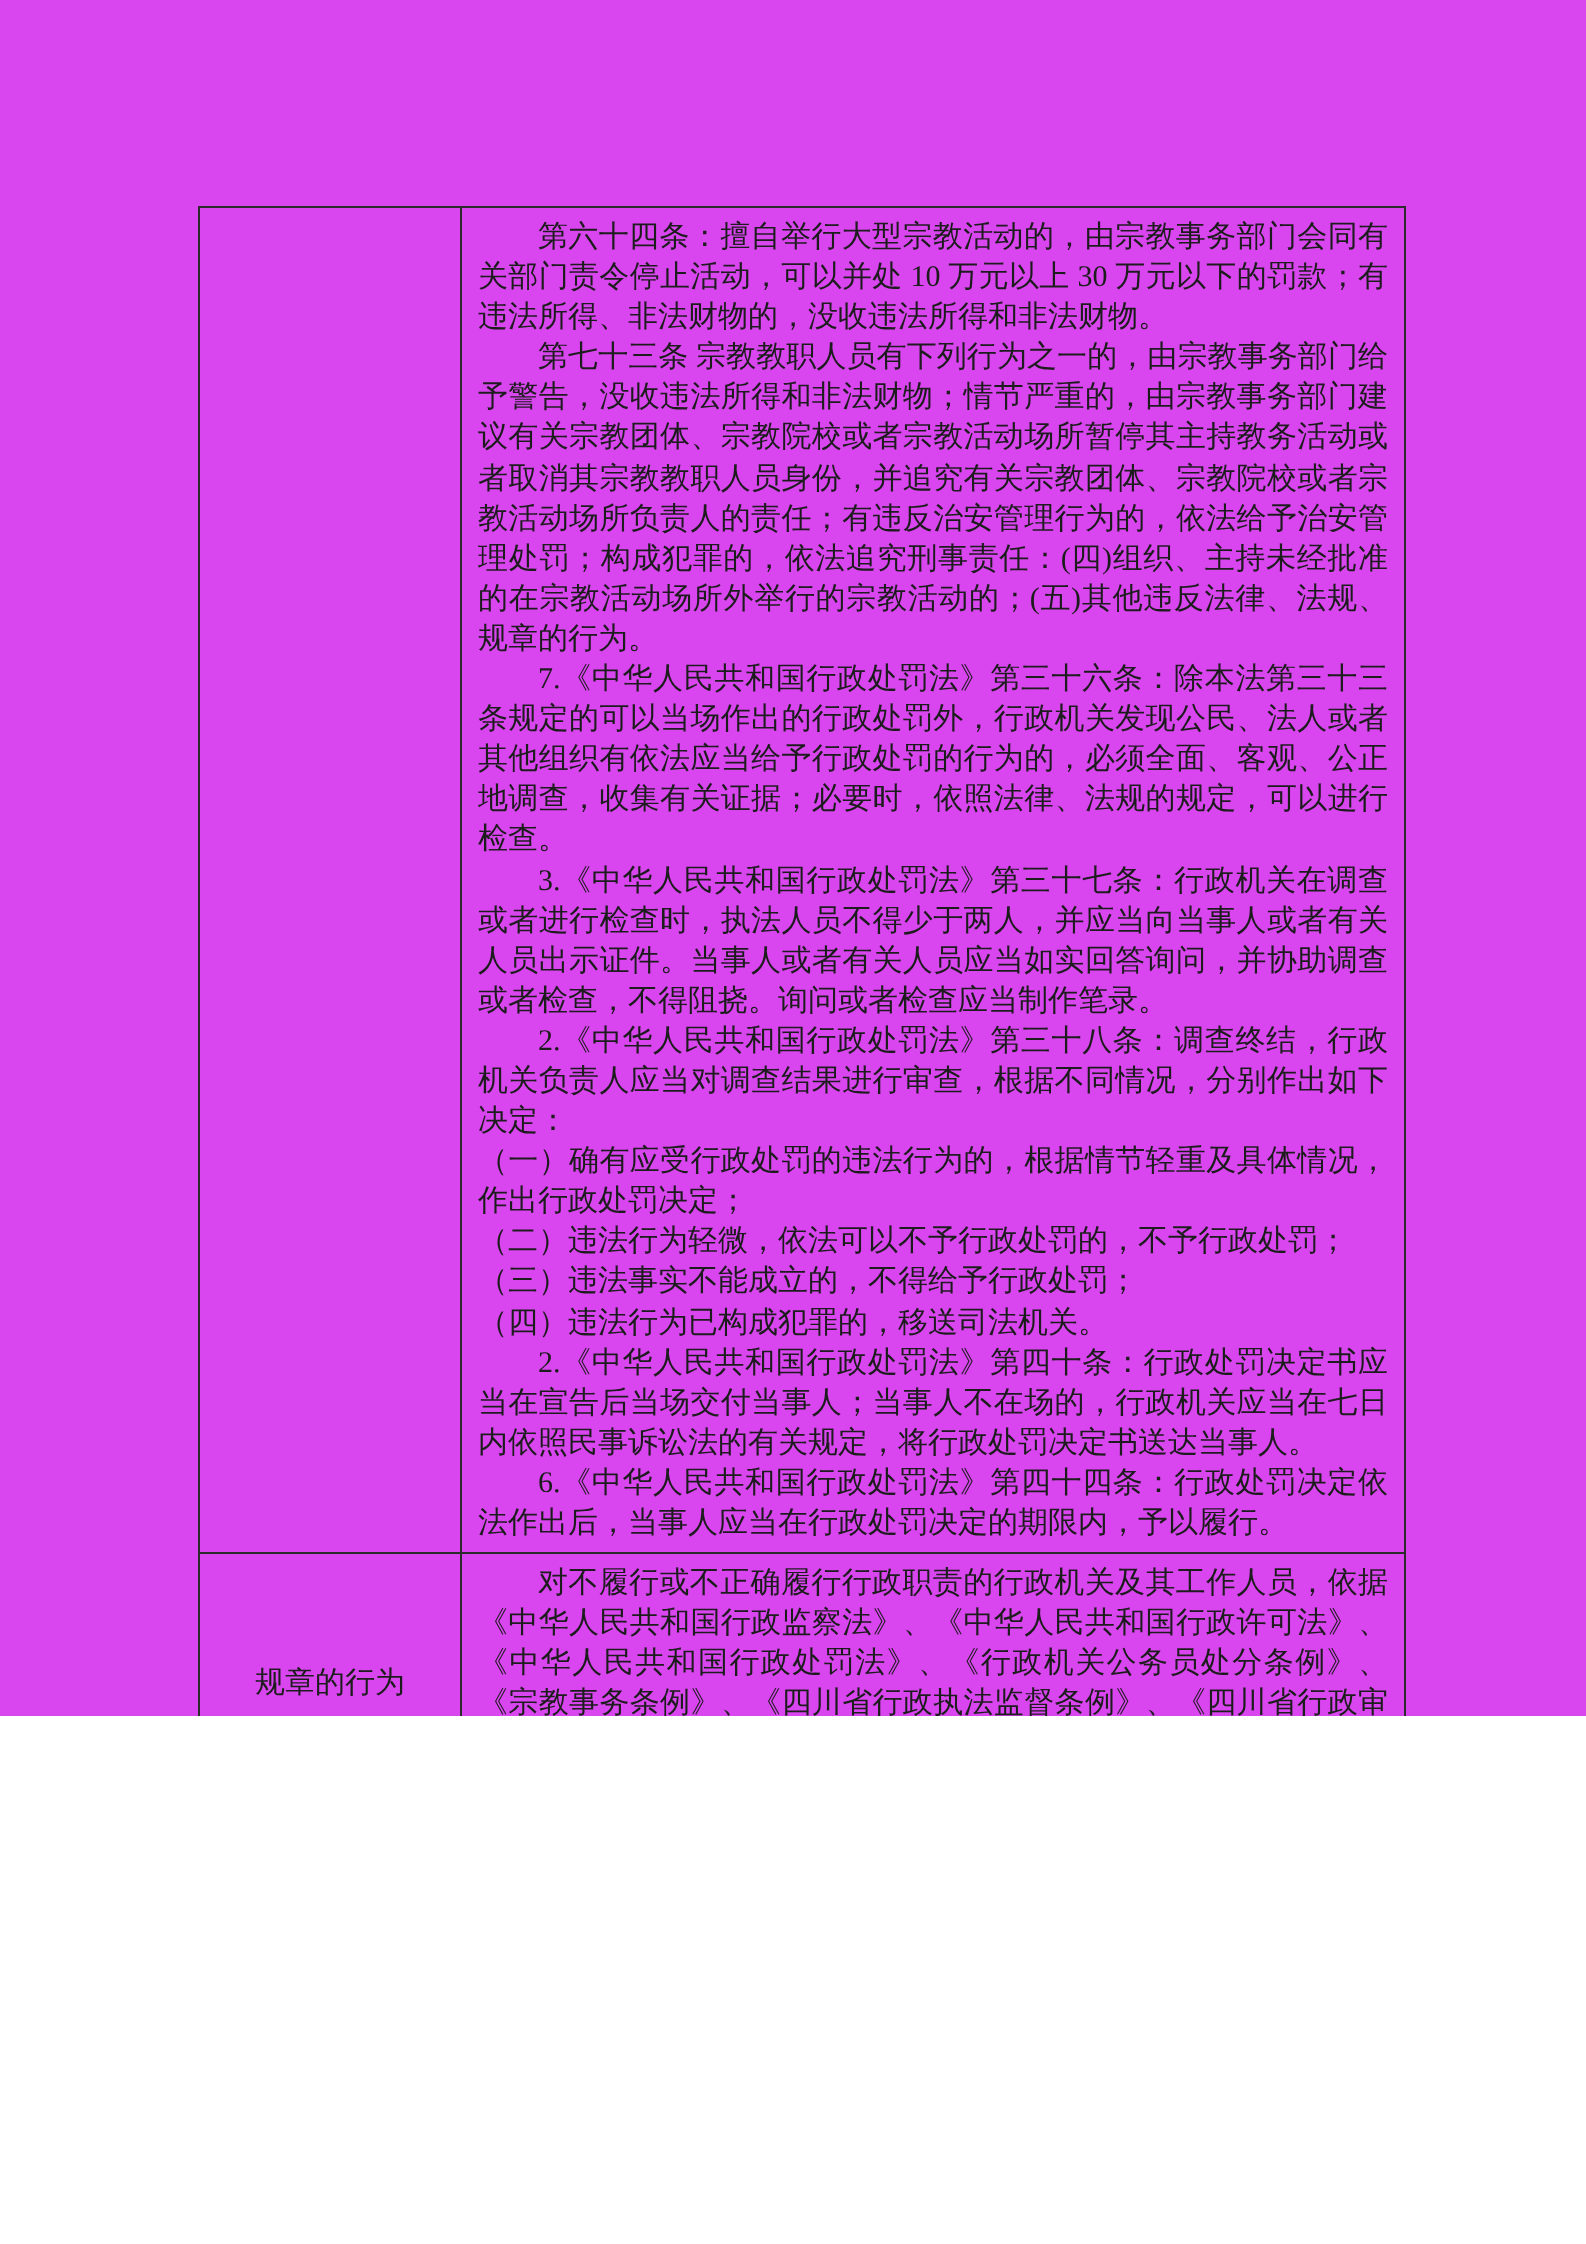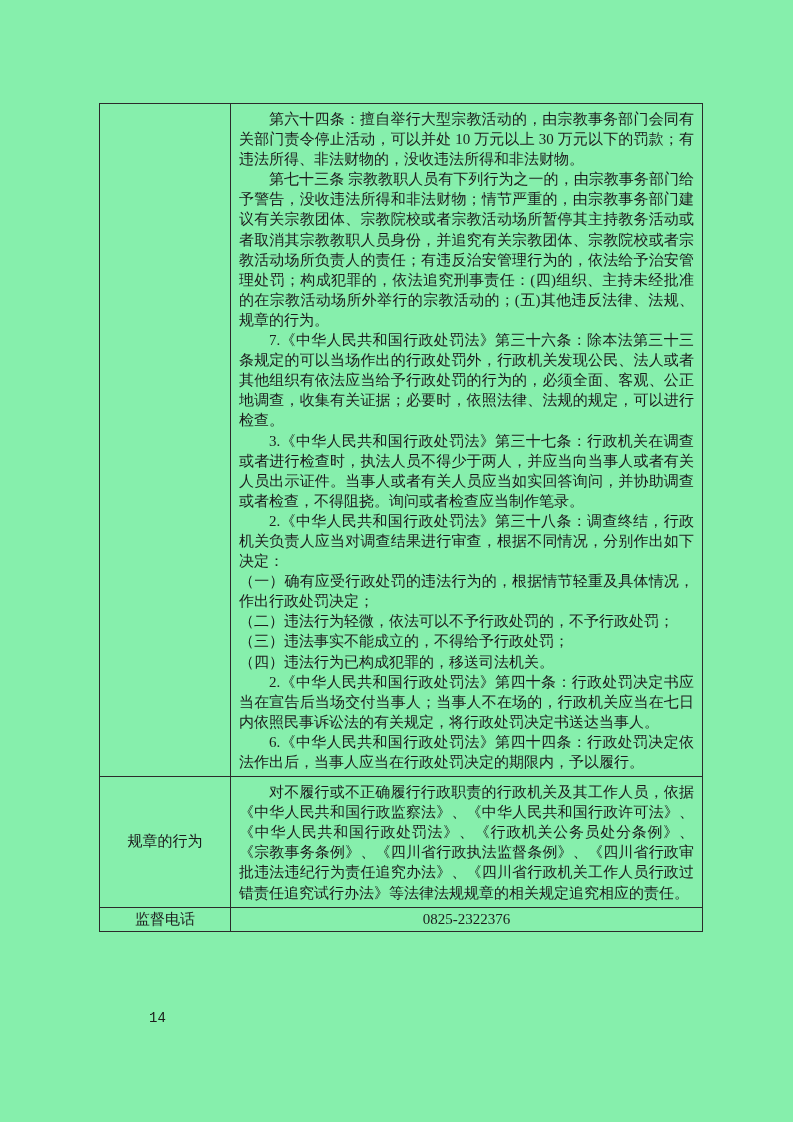--- a/index.html
+++ b/index.html
@@ -3,22 +3,22 @@
 <meta charset="utf-8">
 <style>
   html, body {
     margin: 0;
     padding: 0;
     background: #ffffff;
   }
   .page {
     position: relative;
     width: 793px;
-    height: 1122px;
-    background: #86efac;
+    height: 858px;
+    background: #d946ef;
     font-family: "Liberation Serif", "DejaVu Serif", serif;
     color: #1c1c1c;
     overflow: hidden;
   }
   table.doc-table {
     position: absolute;
     left: 99px;
     top: 103px;
     width: 603px;
     border-collapse: collapse;

